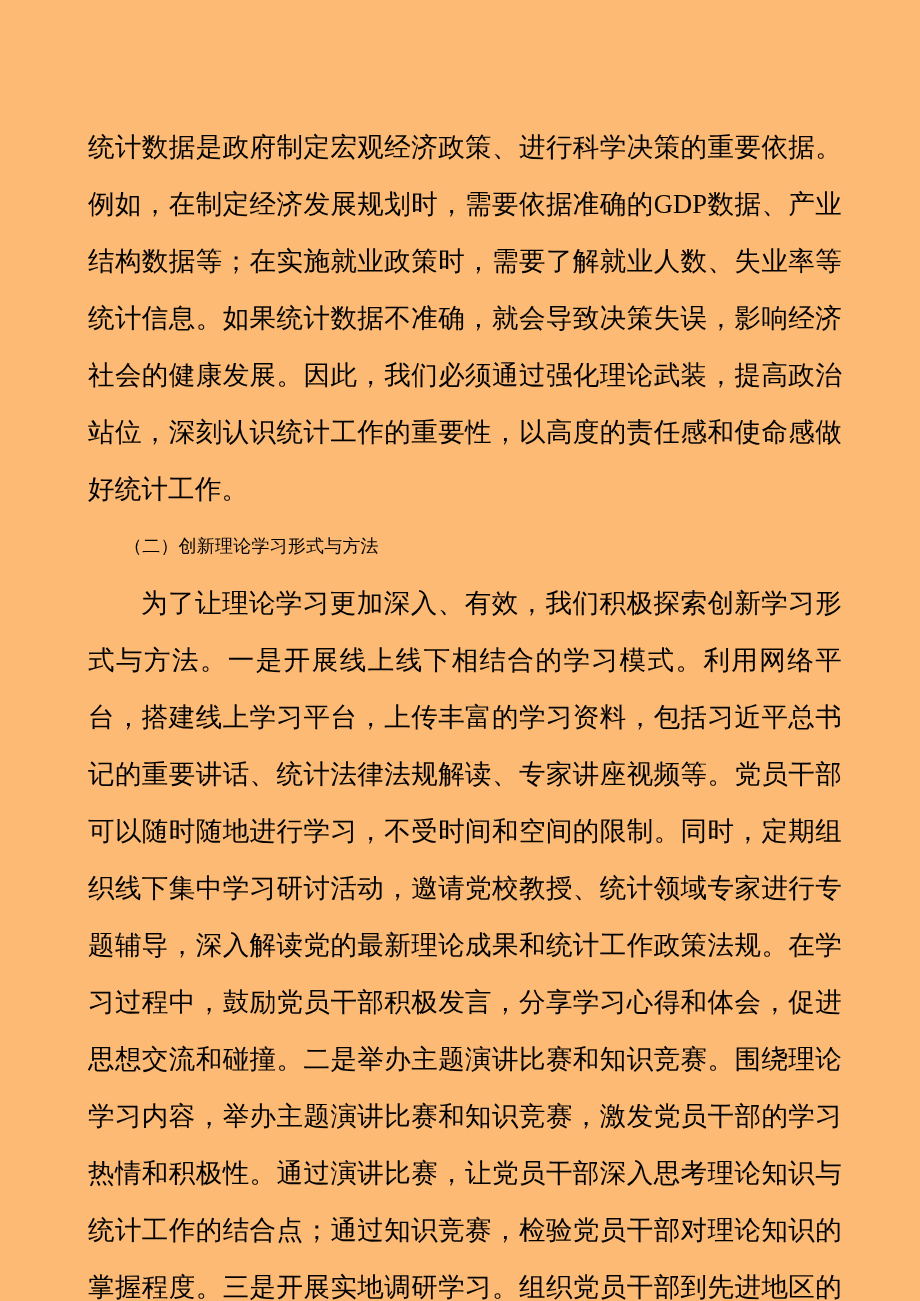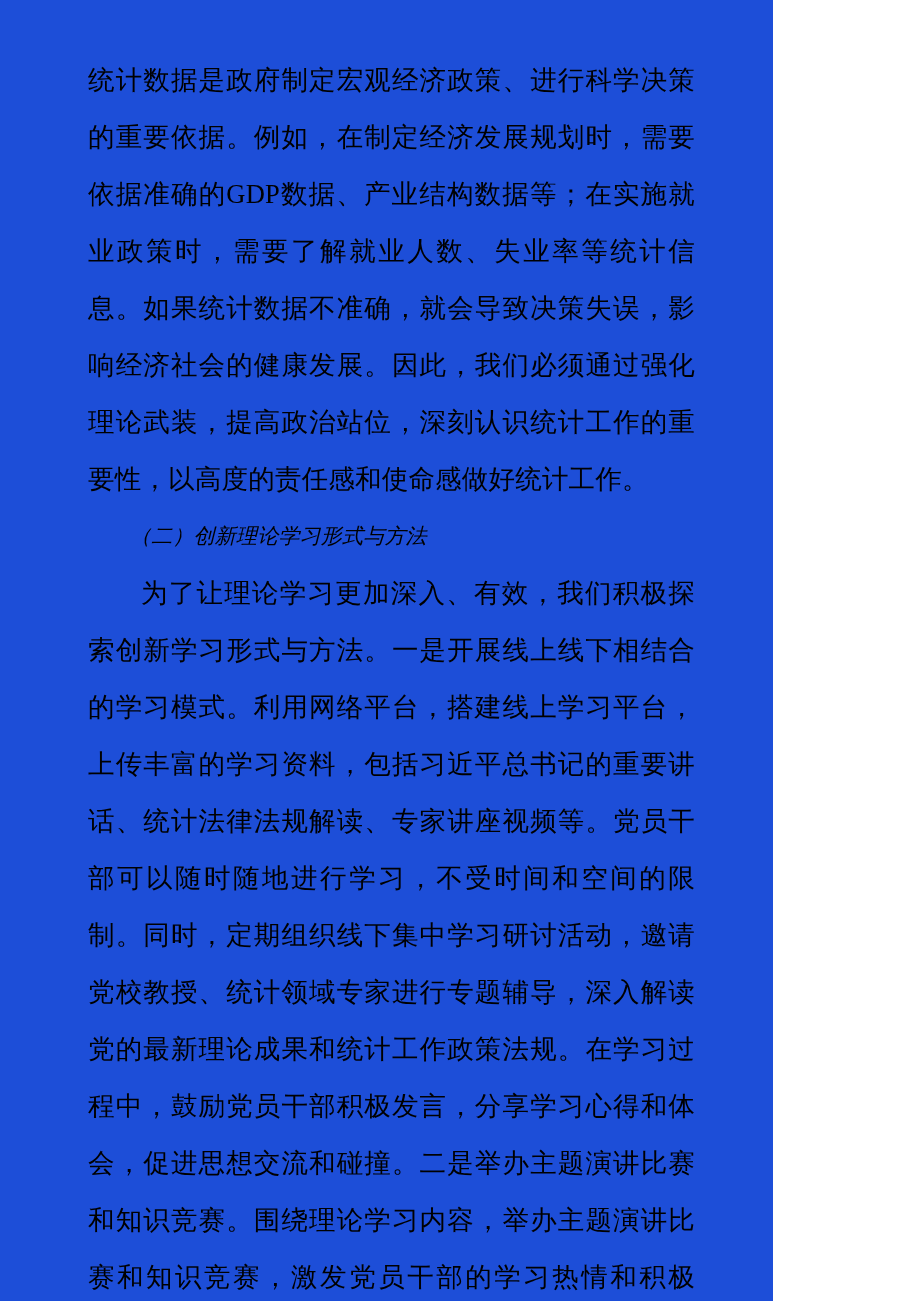--- a/index.html
+++ b/index.html
@@ -8,49 +8,48 @@
     background: #ffffff;
   }
   body {
     width: 920px;
     height: 1301px;
     font-family: "Liberation Serif", "DejaVu Serif", serif;
     color: #000000;
     overflow: hidden;
   }
   .page {
-    width: 773px;
+    width: 920px;
     height: 1301px;
     box-sizing: border-box;
-    padding: 52px 78px 40px 88px;
+    padding: 119px 78px 40px 88px;
     position: relative;
-    background: #1d4ed8;
+    background: #fdba74;
   }
   .doc-body {
     font-size: 26.5px;
     line-height: 57px;
     letter-spacing: 0.2px;
     text-align: justify;
     text-justify: inter-ideograph;
   }
   .para {
     margin: 0;
     text-indent: 2em;
     text-align: justify;
     text-justify: inter-ideograph;
   }
   .para.no-indent {
     text-indent: 0;
   }
   .heading-para {
     margin: 0;
     text-indent: 2em;
-    font-size: 21px;
+    font-size: 18px;
     line-height: 57px;
-    font-style: italic;
   }
 </style>
 </head>
 <body>
 
 <div class="page">
   <div class="doc-body">
     <p class="para no-indent">统计数据是政府制定宏观经济政策、进行科学决策的重要依据。例如，在制定经济发展规划时，需要依据准确的GDP数据、产业结构数据等；在实施就业政策时，需要了解就业人数、失业率等统计信息。如果统计数据不准确，就会导致决策失误，影响经济社会的健康发展。因此，我们必须通过强化理论武装，提高政治站位，深刻认识统计工作的重要性，以高度的责任感和使命感做好统计工作。</p>
     <p class="heading-para">（二）创新理论学习形式与方法</p>
     <p class="para">为了让理论学习更加深入、有效，我们积极探索创新学习形式与方法。一是开展线上线下相结合的学习模式。利用网络平台，搭建线上学习平台，上传丰富的学习资料，包括习近平总书记的重要讲话、统计法律法规解读、专家讲座视频等。党员干部可以随时随地进行学习，不受时间和空间的限制。同时，定期组织线下集中学习研讨活动，邀请党校教授、统计领域专家进行专题辅导，深入解读党的最新理论成果和统计工作政策法规。在学习过程中，鼓励党员干部积极发言，分享学习心得和体会，促进思想交流和碰撞。二是举办主题演讲比赛和知识竞赛。围绕理论学习内容，举办主题演讲比赛和知识竞赛，激发党员干部的学习热情和积极性。通过演讲比赛，让党员干部深入思考理论知识与统计工作的结合点；通过知识竞赛，检验党员干部对理论知识的掌握程度。三是开展实地调研学习。组织党员干部到先进地区的统计局、企业等进行实地调研学习，了解他们在统计工作中的先进经</p>

